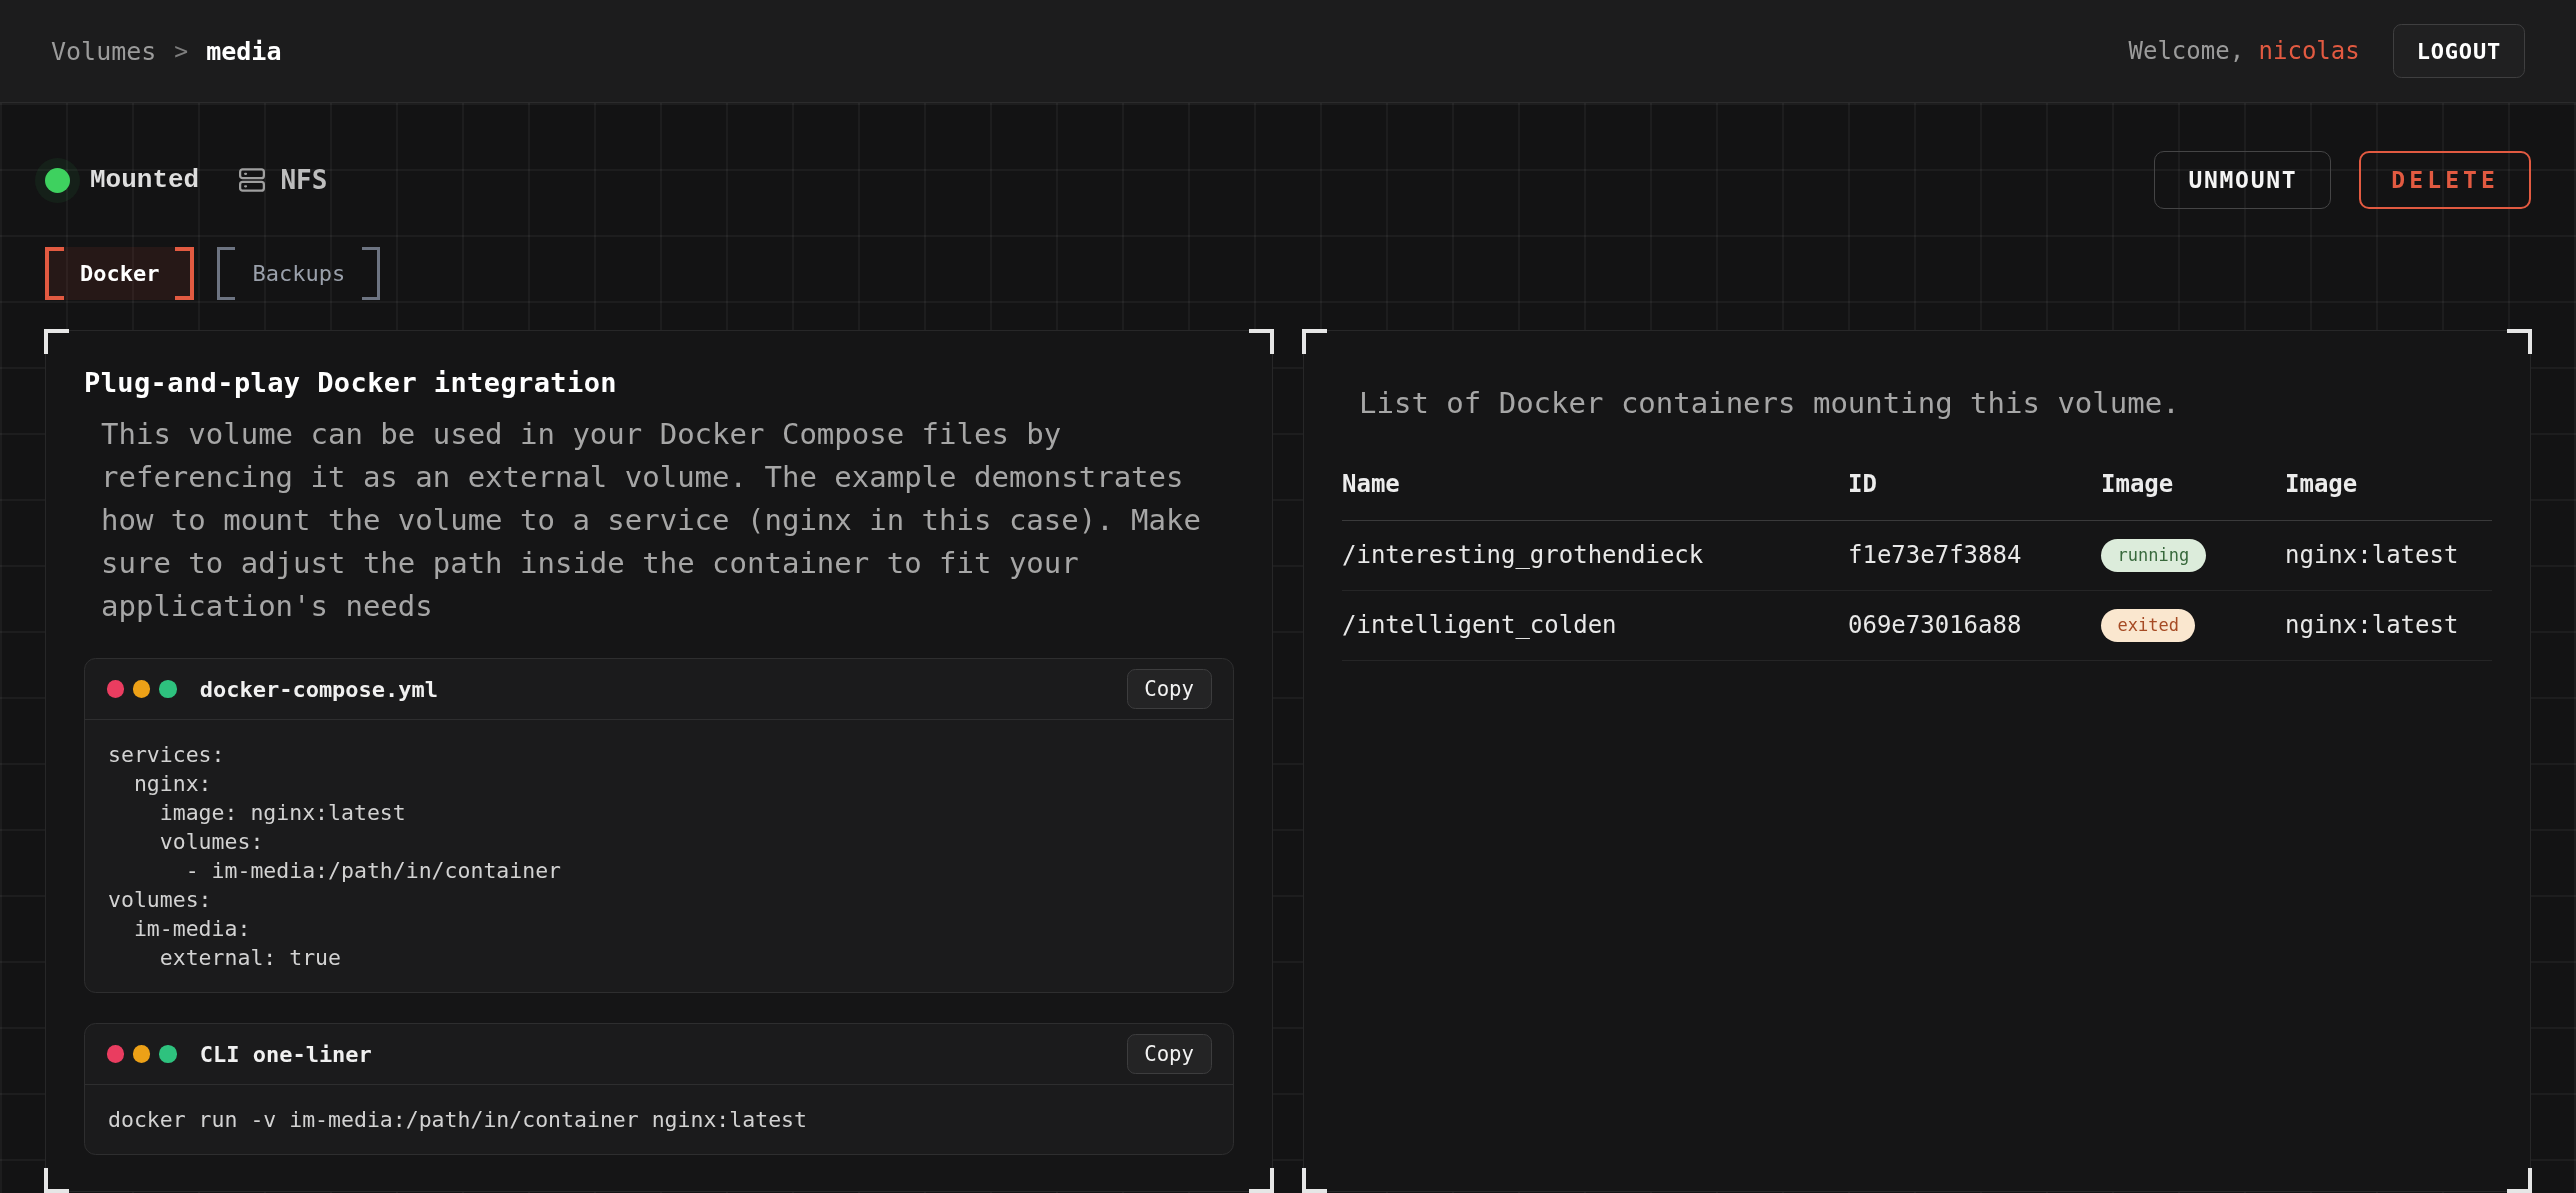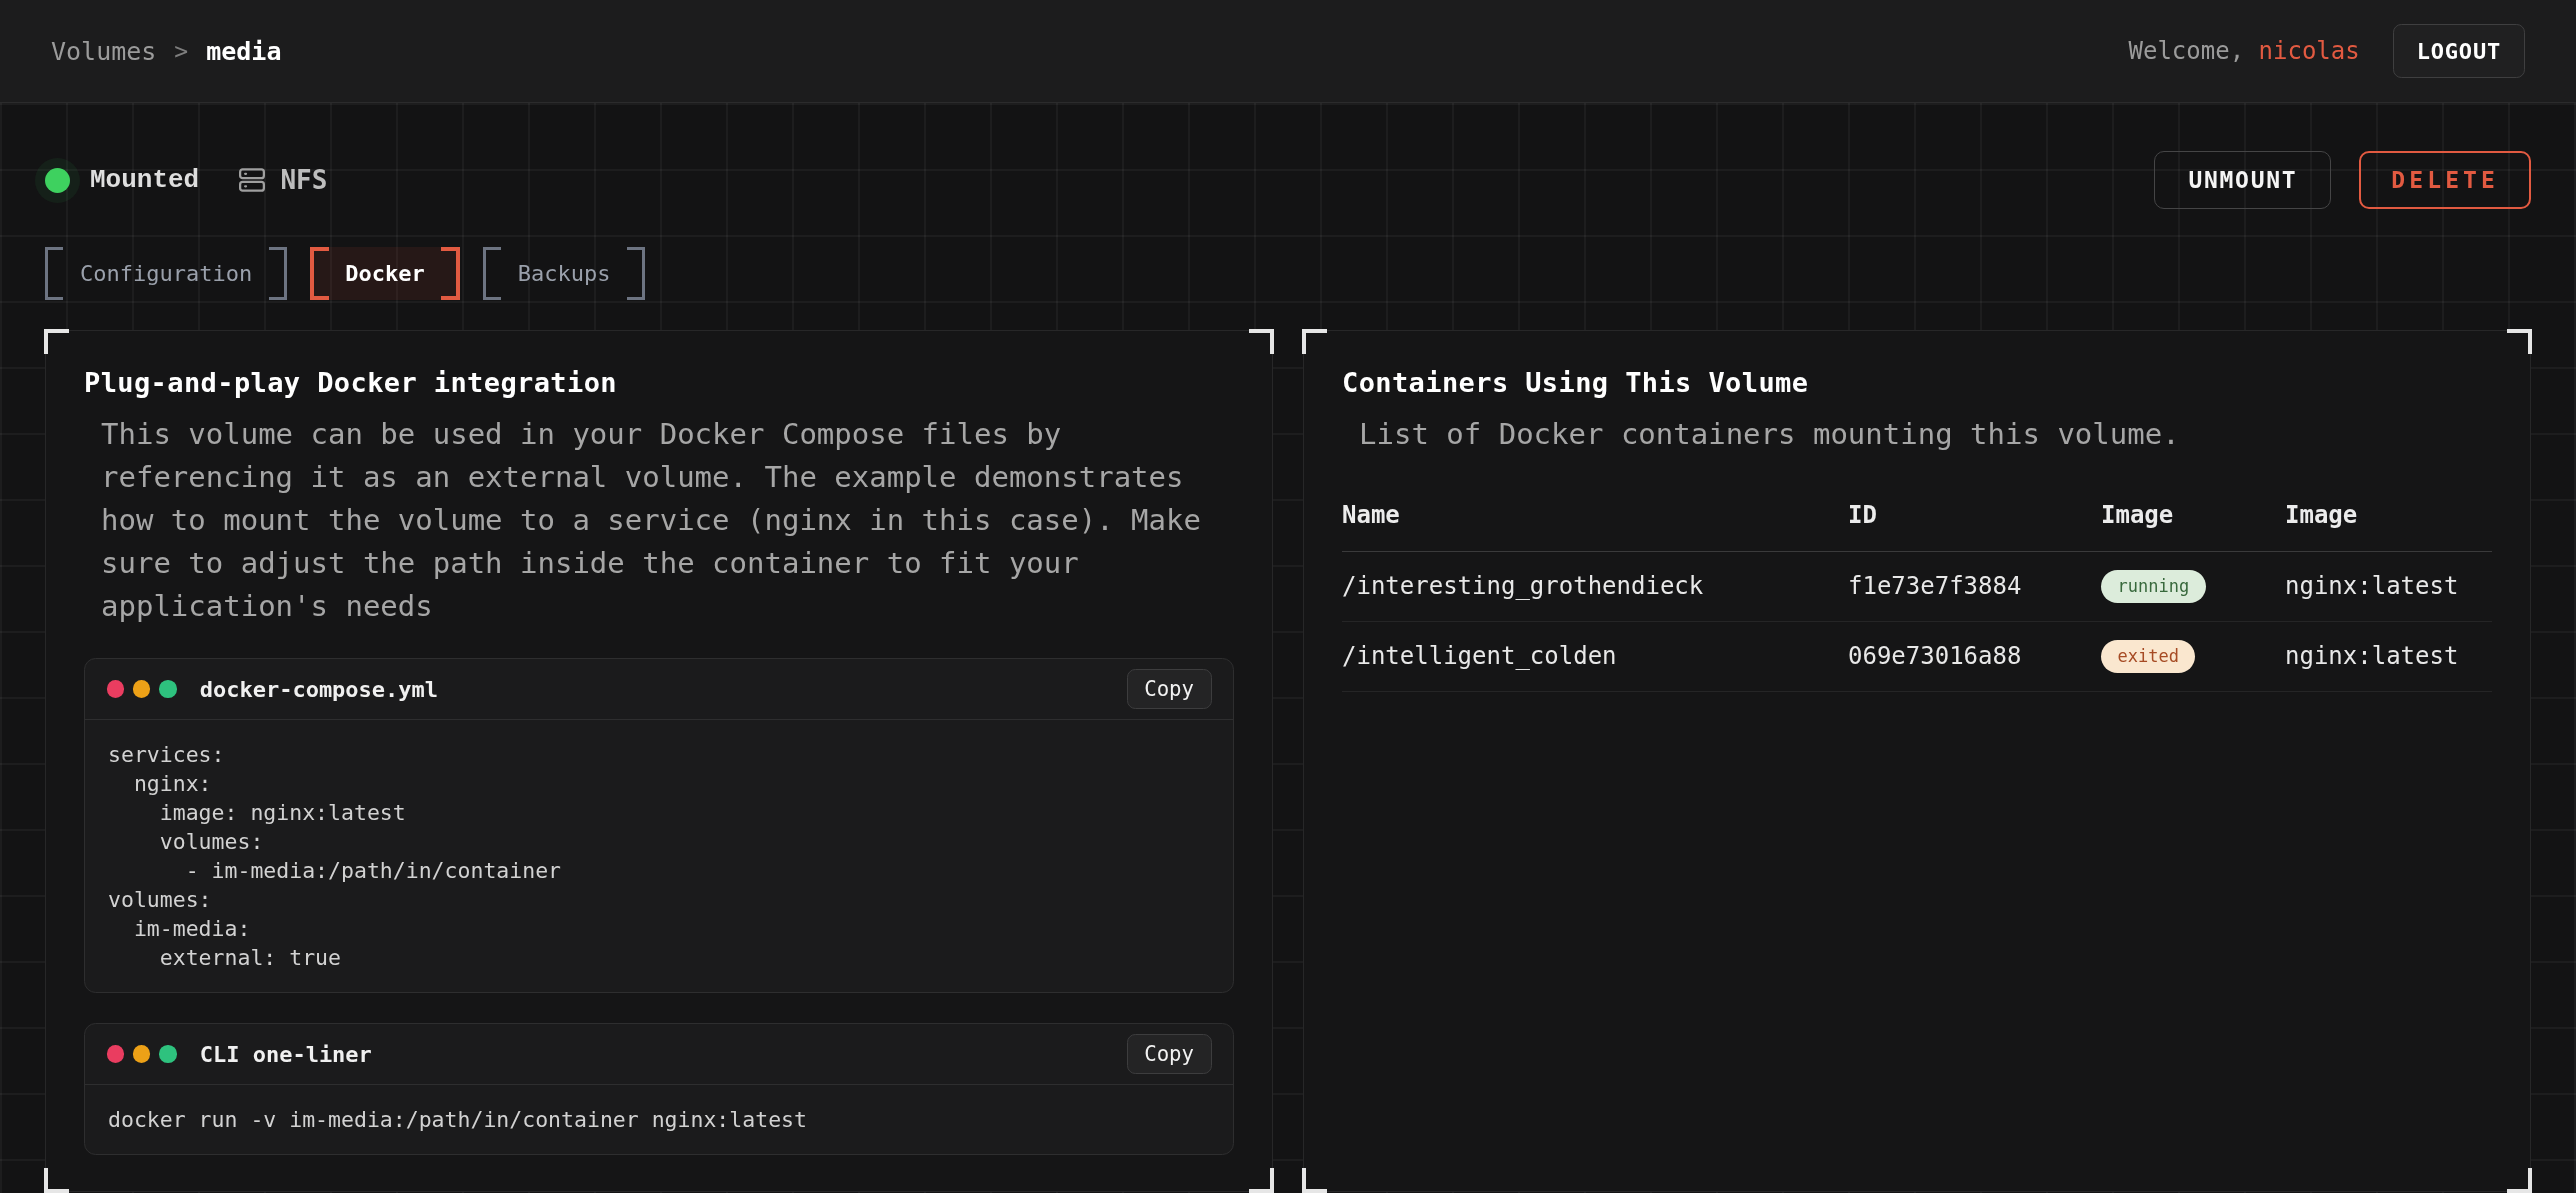--- a/index.html
+++ b/index.html
@@ -154,21 +154,20 @@
       </span>
       <span class="nfs-label">NFS</span>
     </div>
     <div class="status-actions">
       <button class="btn unmount">UNMOUNT</button>
       <button class="btn delete">DELETE</button>
     </div>
   </div>
 
   <div class="tabs">
-    <div class="tab">Configuration</div>
     <div class="tab active">Docker</div>
     <div class="tab">Backups</div>
   </div>
 
   <div class="panels">
 
     <section class="panel">
       <span class="corner tl"></span>
       <span class="corner tr"></span>
       <span class="corner bl"></span>
@@ -211,21 +210,20 @@
         <pre class="code-body">docker run -v im-media:/path/in/container nginx:latest</pre>
       </div>
     </section>
 
     <section class="panel">
       <span class="corner tl"></span>
       <span class="corner tr"></span>
       <span class="corner bl"></span>
       <span class="corner br"></span>
 
-      <h2 class="panel-title">Containers Using This Volume</h2>
       <p class="desc">List of Docker containers mounting this volume.</p>
 
       <table class="containers-table">
         <colgroup>
           <col class="col-name">
             <col class="col-id">
             <col class="col-state">
             <col class="col-image">
         </colgroup>
         <thead>

